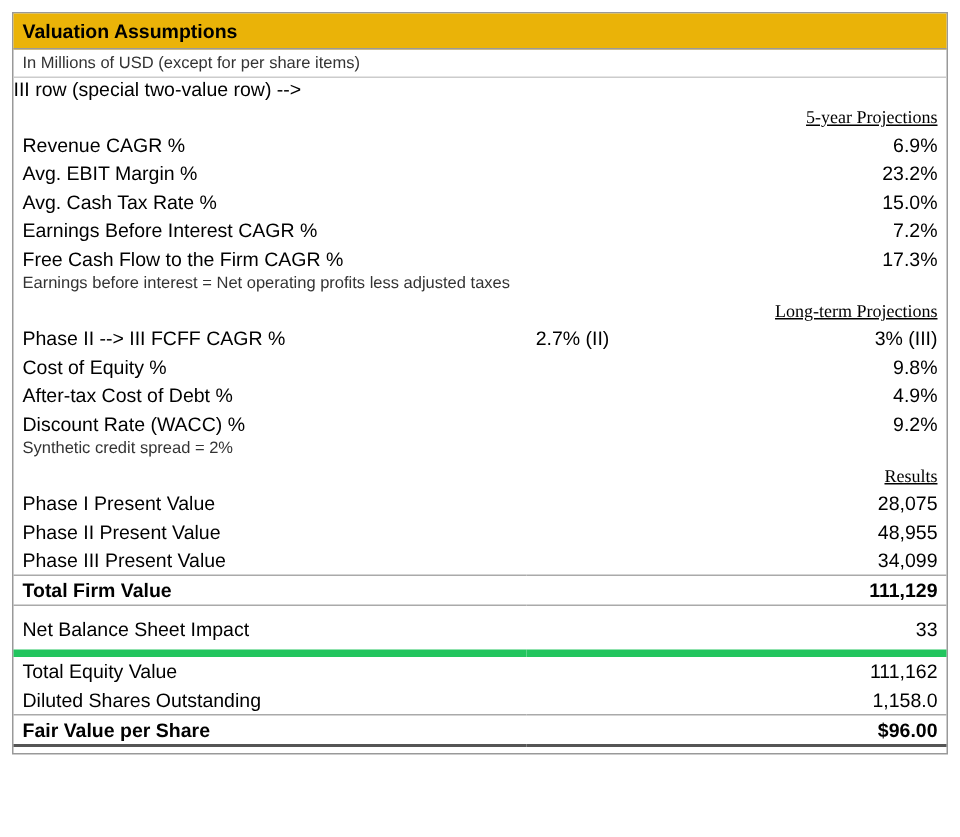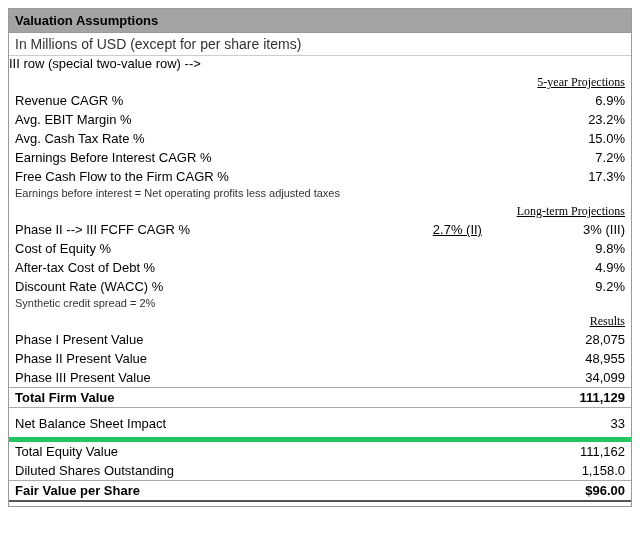--- a/index.html
+++ b/index.html
@@ -10,29 +10,29 @@
       color: #000;
       width: 640px;
       min-height: 558px;
       padding: 8px;
     }
     .container {
       border: 1px solid #999;
       width: 100%;
     }
     .header-row {
-      background: #a3a3a3;
+      background: #eab308;
       padding: 4px 6px;
       font-weight: bold;
       font-size: 13px;
       border-bottom: 1px solid #999;
     }
     .subtitle-row {
       padding: 3px 6px;
-      font-size: 14px;
+      font-size: 11px;
       color: #333;
       border-bottom: 1px solid #ccc;
     }
     table {
       width: 100%;
       border-collapse: collapse;
     }
     td {
       padding: 2px 6px;
       vertical-align: middle;
@@ -103,21 +103,21 @@
       <td colspan="3" class="small-note">Earnings before interest = Net operating profits less adjusted taxes</td>
     </tr>
 
     <tr>
       <td class="label-col"></td>
       <td class="value-col section-header" colspan="2">Long-term Projections</td>
     </tr>
 
     <tr>
       <td class="label-col">Phase II --&gt; III FCFF CAGR %</td>
-      <td class="value-col" style="text-align:right;text-decoration:underline;">2.7% (II)</td>
+      <td class="value-col" style="text-align:left;">2.7% (II)</td>
       <td class="value-col2" style="">3% (III)</td>
     </tr>
     <tr>
       <td class="label-col">Cost of Equity %</td>
       <td class="value-col" colspan="2">9.8%</td>
     </tr>
     <tr>
       <td class="label-col">After-tax Cost of Debt %</td>
       <td class="value-col" colspan="2">4.9%</td>
     </tr>

